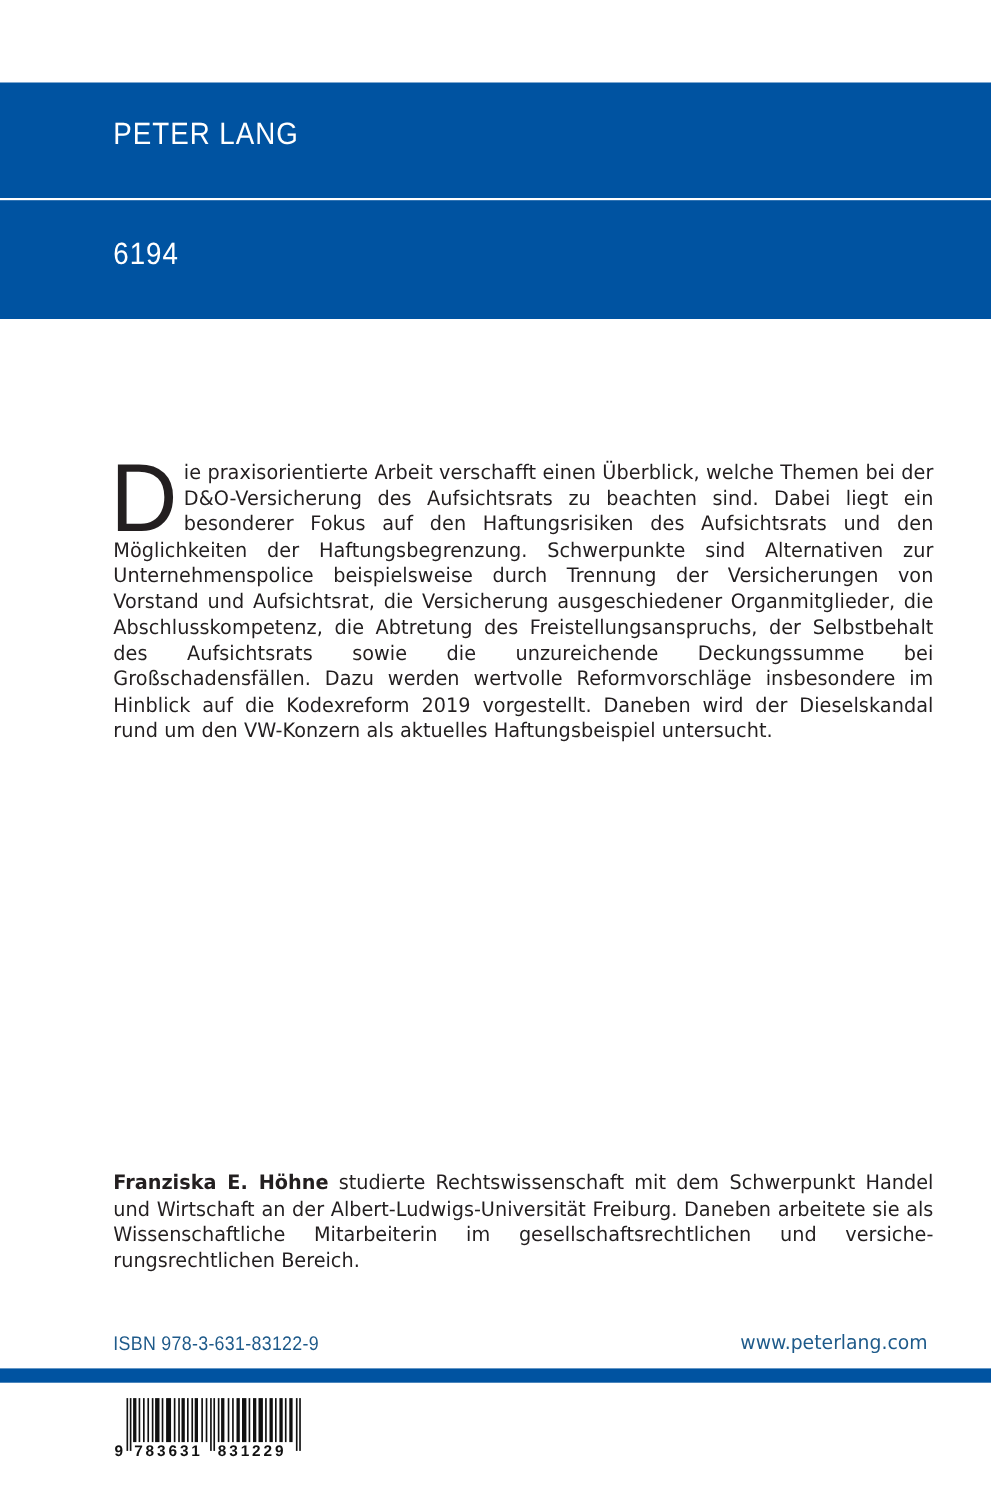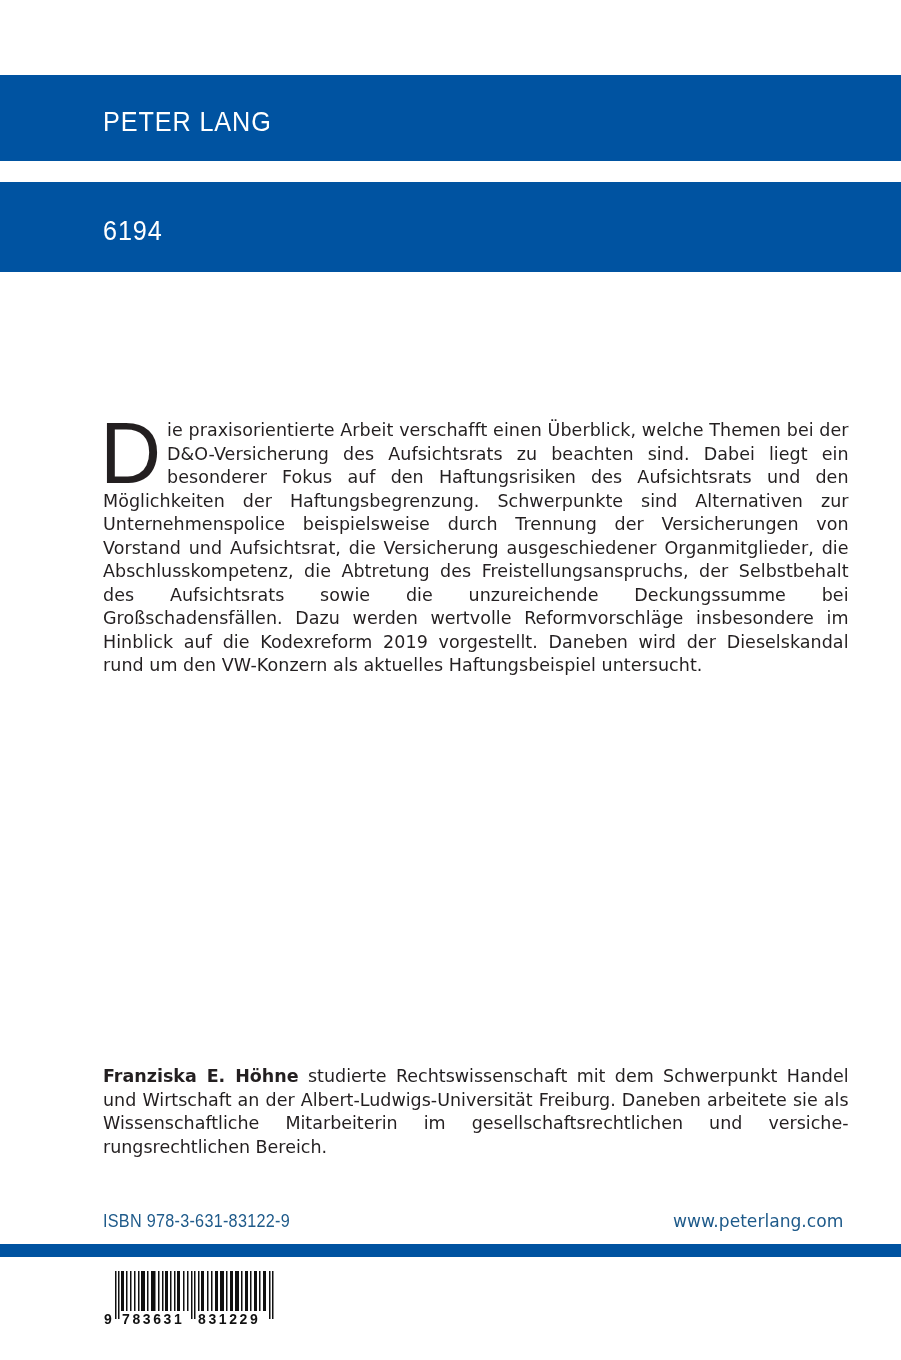--- a/index.html
+++ b/index.html
@@ -15,22 +15,22 @@
       font-family: "DejaVu Sans", "Liberation Sans", sans-serif;
       color: #231f20;
     }
     .band {
       position: absolute;
       left: 0;
       width: 901px;
       background: #0053a1;
       box-sizing: border-box;
     }
-    .band-publisher { top: 75px; height: 86px; }
-    .band-series { top: 182px; height: 90px; text-align: right; }
+    .band-publisher { top: 75px; height: 105px; }
+    .band-series { top: 182px; height: 108px; text-align: right; }
     .band-text {
       position: absolute;
       left: 103px;
       color: #ffffff;
       font-family: "Liberation Sans", sans-serif;
       font-size: 28px;
       letter-spacing: 1px;
       line-height: 1;
       transform: scaleX(0.9);
       transform-origin: left center;

